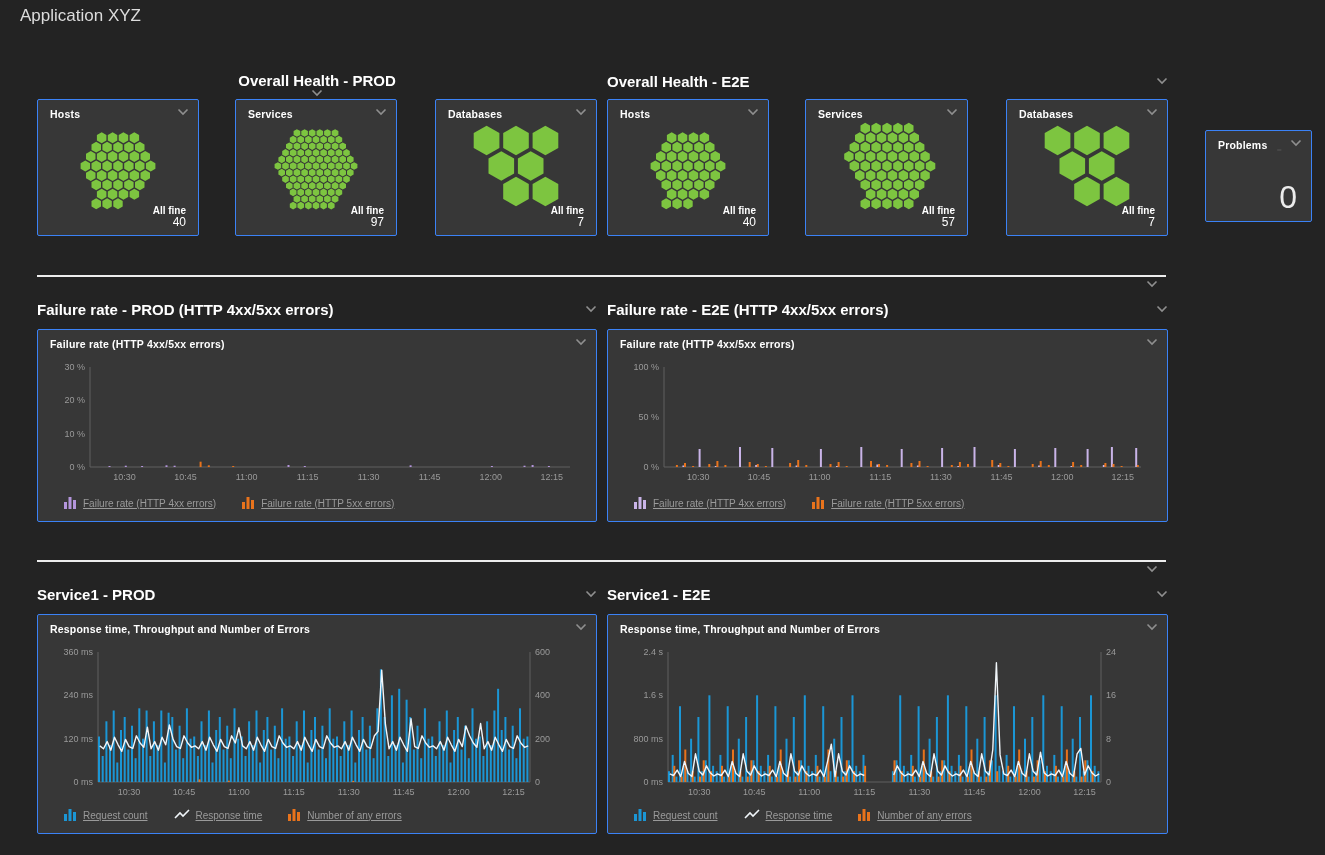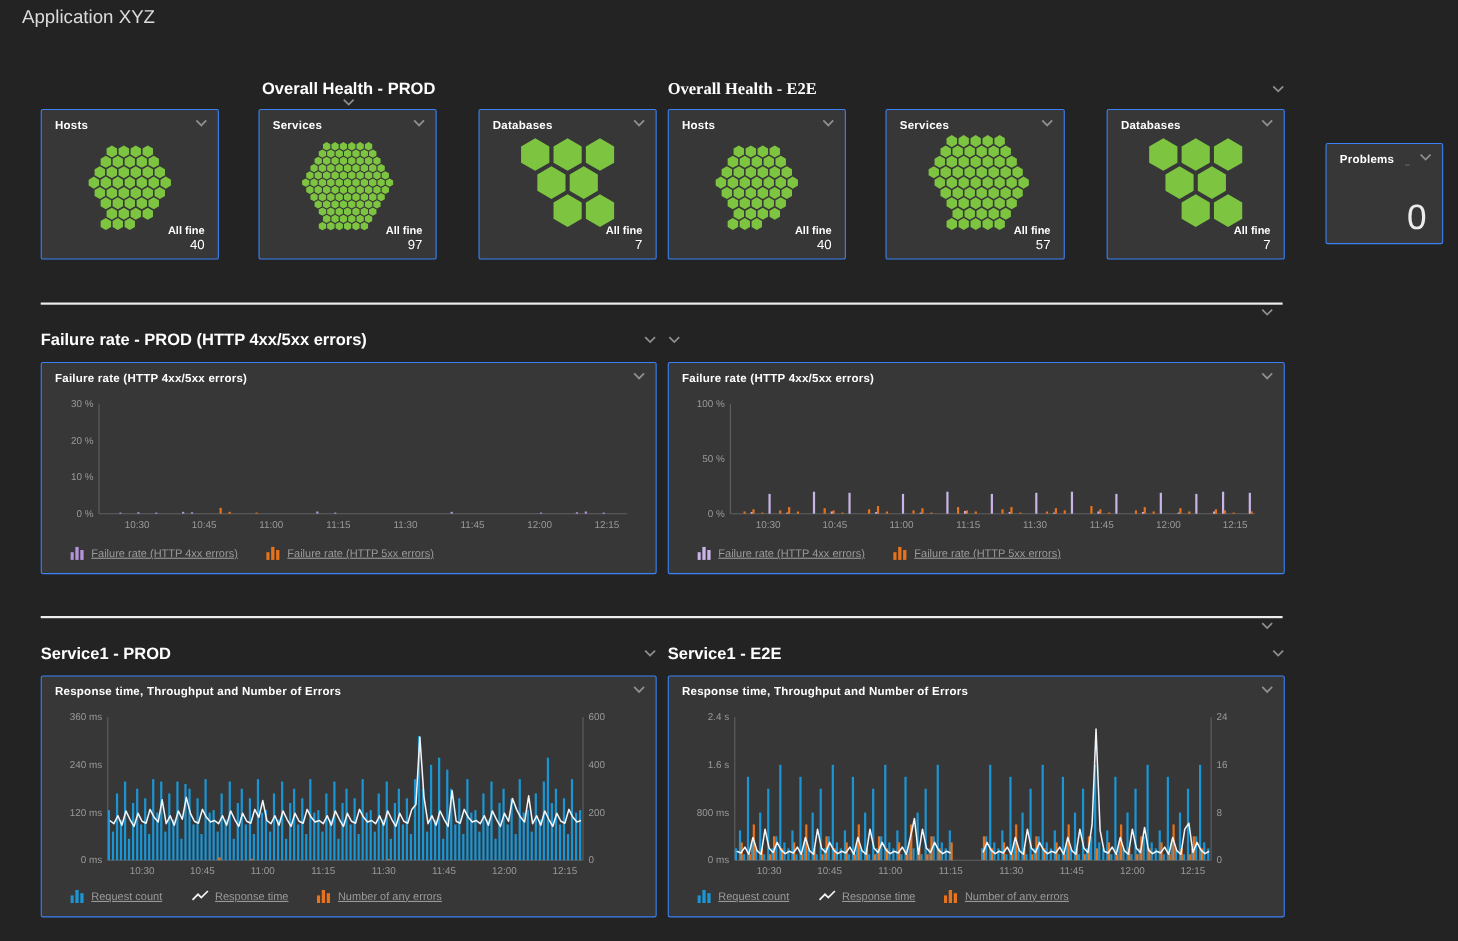--- a/index.html
+++ b/index.html
@@ -31,21 +31,21 @@
 <div id="app-title">Application XYZ</div>
 
 <div class="sec-header" style="left:37px;top:72px;width:560px;flex-direction:column;">
   <span>Overall Health - PROD</span>
   <span class="chev">
       <svg width="12" height="8" viewBox="0 0 12 8">
         <path d="M1.5 1.5 L6 6 L10.5 1.5" fill="none" stroke="#8f8f8f" stroke-width="1.6"></path>
       </svg>
     </span>
 </div>
-<div class="sec-header" style="left:607px;top:72px;width:561px;font-family:Liberation Serif, serif;">
+<div class="sec-header" style="left:607px;top:72px;width:561px;">
   <span>Overall Health - E2E</span>
   <span class="chev">
       <svg width="12" height="8" viewBox="0 0 12 8">
         <path d="M1.5 1.5 L6 6 L10.5 1.5" fill="none" stroke="#8f8f8f" stroke-width="1.6"></path>
       </svg>
     </span>
 </div>
 
 <div class="tile" style="left:37px;top:99px;width:162px;height:137px;">
   <div class="tile-head">
@@ -428,20 +428,21 @@
 
 <div class="sec-header" style="left:37px;top:300px;width:560px;">
   <span>Failure rate - PROD (HTTP 4xx/5xx errors)</span>
   <span class="chev">
       <svg width="12" height="8" viewBox="0 0 12 8">
         <path d="M1.5 1.5 L6 6 L10.5 1.5" fill="none" stroke="#8f8f8f" stroke-width="1.6"></path>
       </svg>
     </span>
 </div>
 <div class="sec-header" style="left:607px;top:300px;width:561px;">
+  <span>Failure rate - E2E (HTTP 4xx/5xx errors)</span>
   <span class="chev">
       <svg width="12" height="8" viewBox="0 0 12 8">
         <path d="M1.5 1.5 L6 6 L10.5 1.5" fill="none" stroke="#8f8f8f" stroke-width="1.6"></path>
       </svg>
     </span>
 </div>
 
 <div class="tile" style="left:37px;top:329px;width:560px;height:193px;">
   <div class="tile-head">
       <span class="tile-title">Failure rate (HTTP 4xx/5xx errors)</span>

